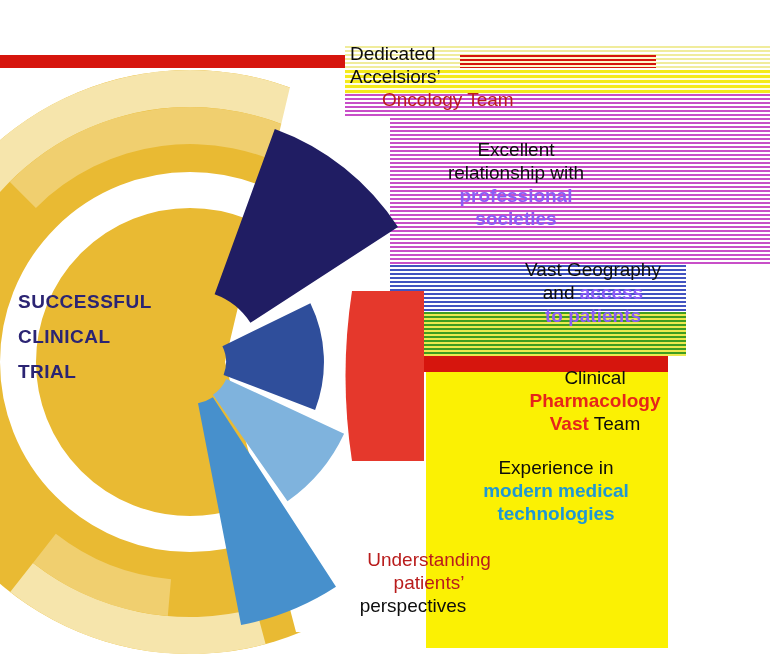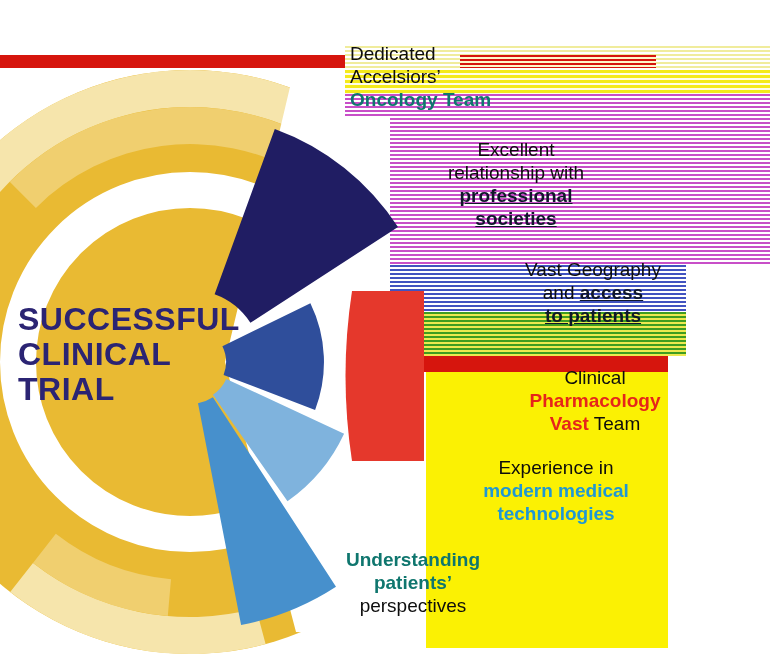--- a/index.html
+++ b/index.html
@@ -23,29 +23,29 @@
   .band-blue{left:390px;top:265px;width:296px;height:47px;
     background:repeating-linear-gradient(180deg,#4153c0 0 2px,#ffffff 2px 4px);}
   .band-green{left:390px;top:312px;width:296px;height:44px;
     background:repeating-linear-gradient(180deg,#3f9d20 0 2px,#ede94f 2px 4px);}
   .band-redband{left:424px;top:356px;width:244px;height:16px;background:#d6150d;}
   .band-yellowpanel{left:426px;top:372px;width:242px;height:276px;background:#fbf103;}
   
   .svg-layer{position:absolute;left:0;top:0;}
   
   .main-title{
-    position:absolute;left:18px;top:302px;width:250px;
-    font-size:32px;font-weight:bold;line-height:35px;letter-spacing:.5px;
+    position:absolute;left:18px;top:284px;width:250px;
+    font-size:19px;font-weight:bold;line-height:35px;letter-spacing:.5px;
     color:#2b2473;
   }
   
   .lbl{position:absolute;font-size:19px;line-height:23px;color:#0d0d0d;}
   .lbl.center{text-align:center;}
-  .acc-gold{color:#0f766e;font-weight:bold;}
-  .acc-navy{color:#0f172a;font-weight:bold;text-decoration:underline;}
+  .acc-gold{color:#b91c1c;font-weight:normal;margin-left:32px;}
+  .acc-navy{color:#8b5cf6;font-weight:bold;}
   .acc-red{color:#e6251a;font-weight:bold;}
   .acc-blue{color:#1f97d4;font-weight:bold;}
   .lbl-dedicated{left:350px;top:42px;width:170px;}
   .lbl-societies{left:426px;top:138px;width:180px;}
   .lbl-geography{left:498px;top:258px;width:190px;}
   .lbl-pharma{left:502px;top:366px;width:186px;}
   .lbl-tech{left:441px;top:456px;width:230px;}
   .lbl-patients{left:330px;top:548px;width:166px;}
 </style>
 </head>

